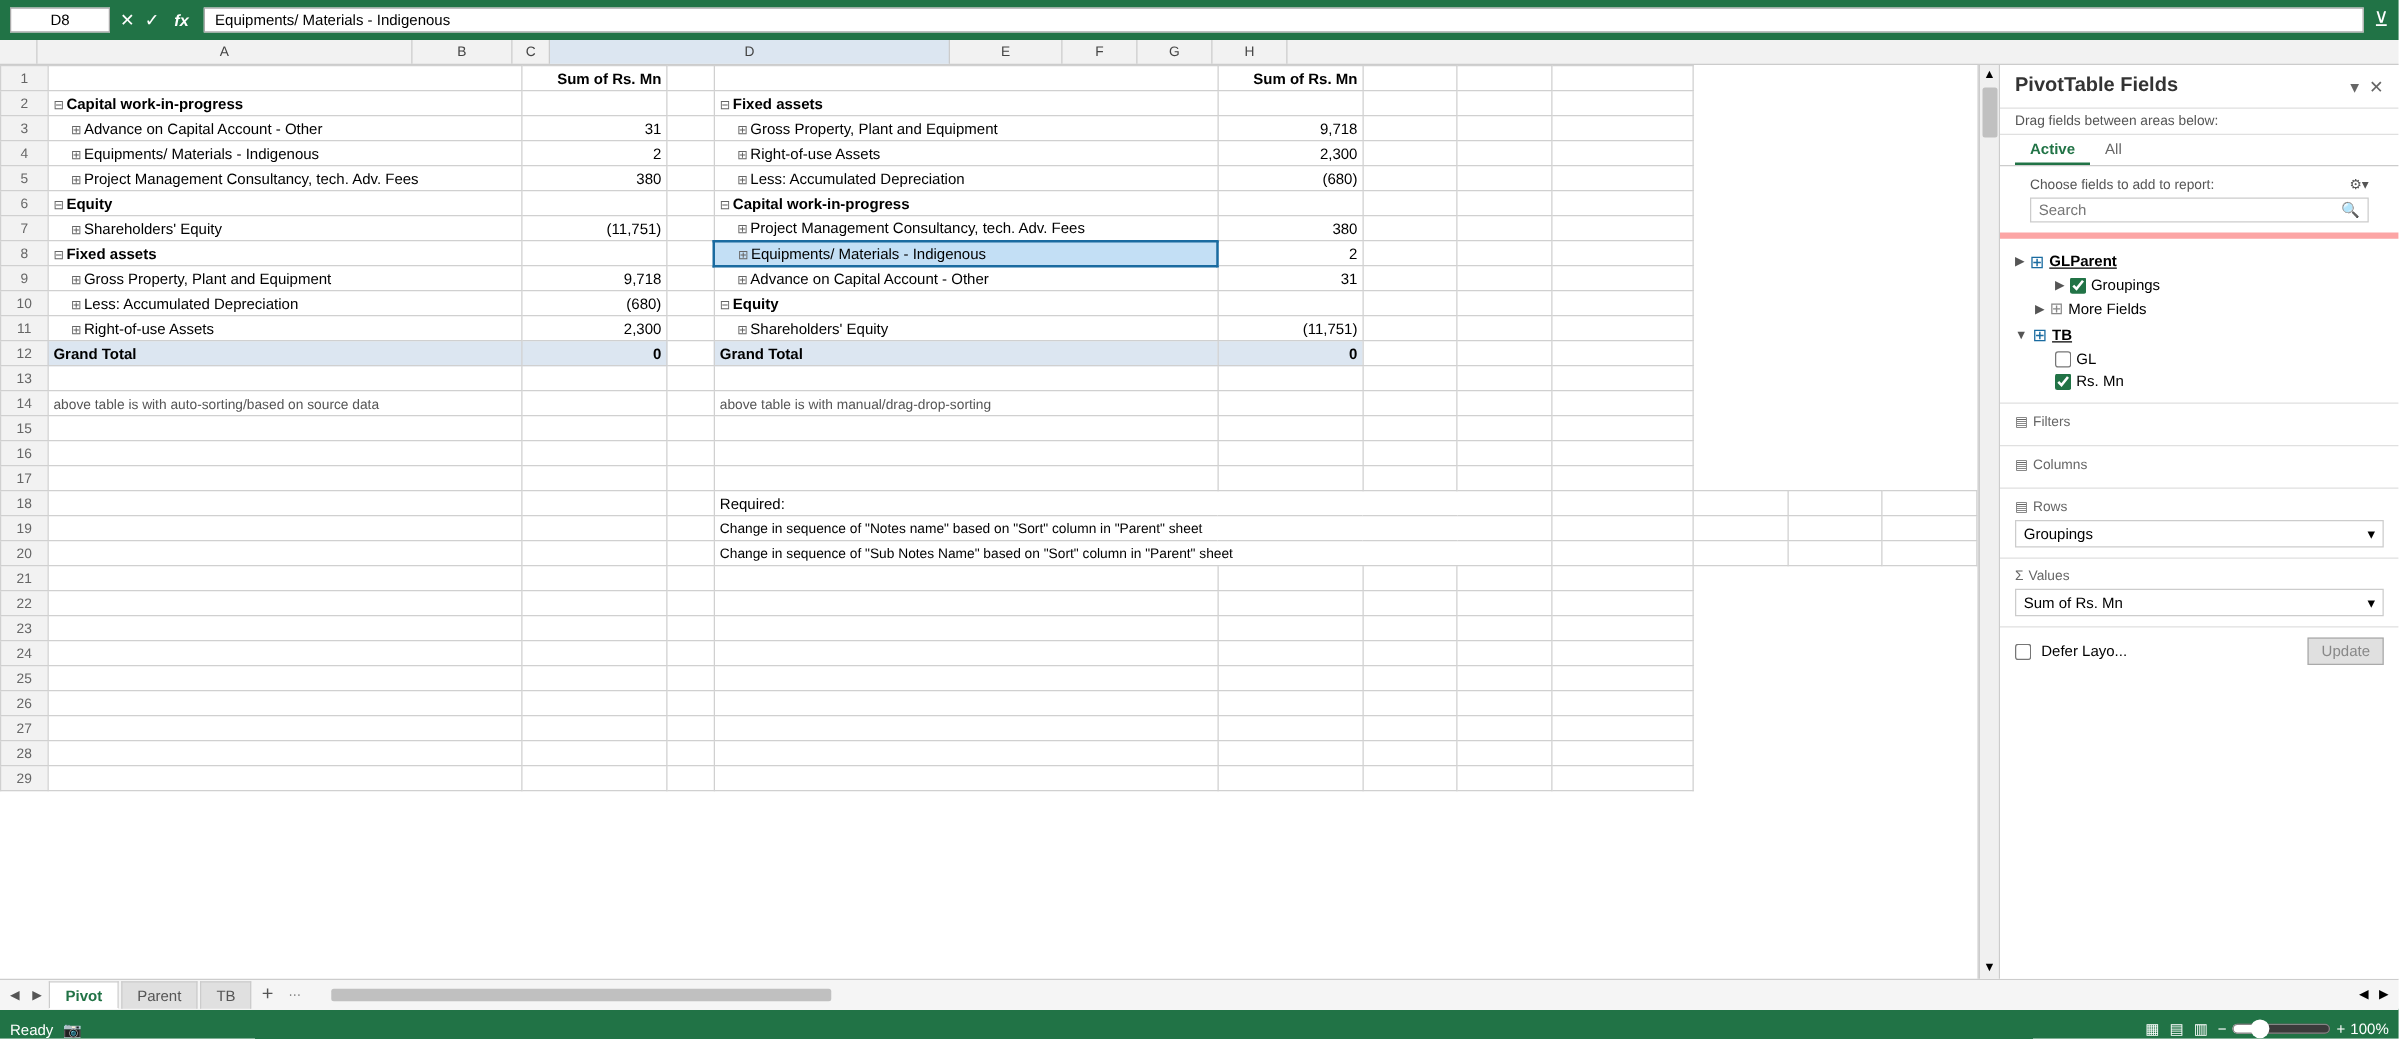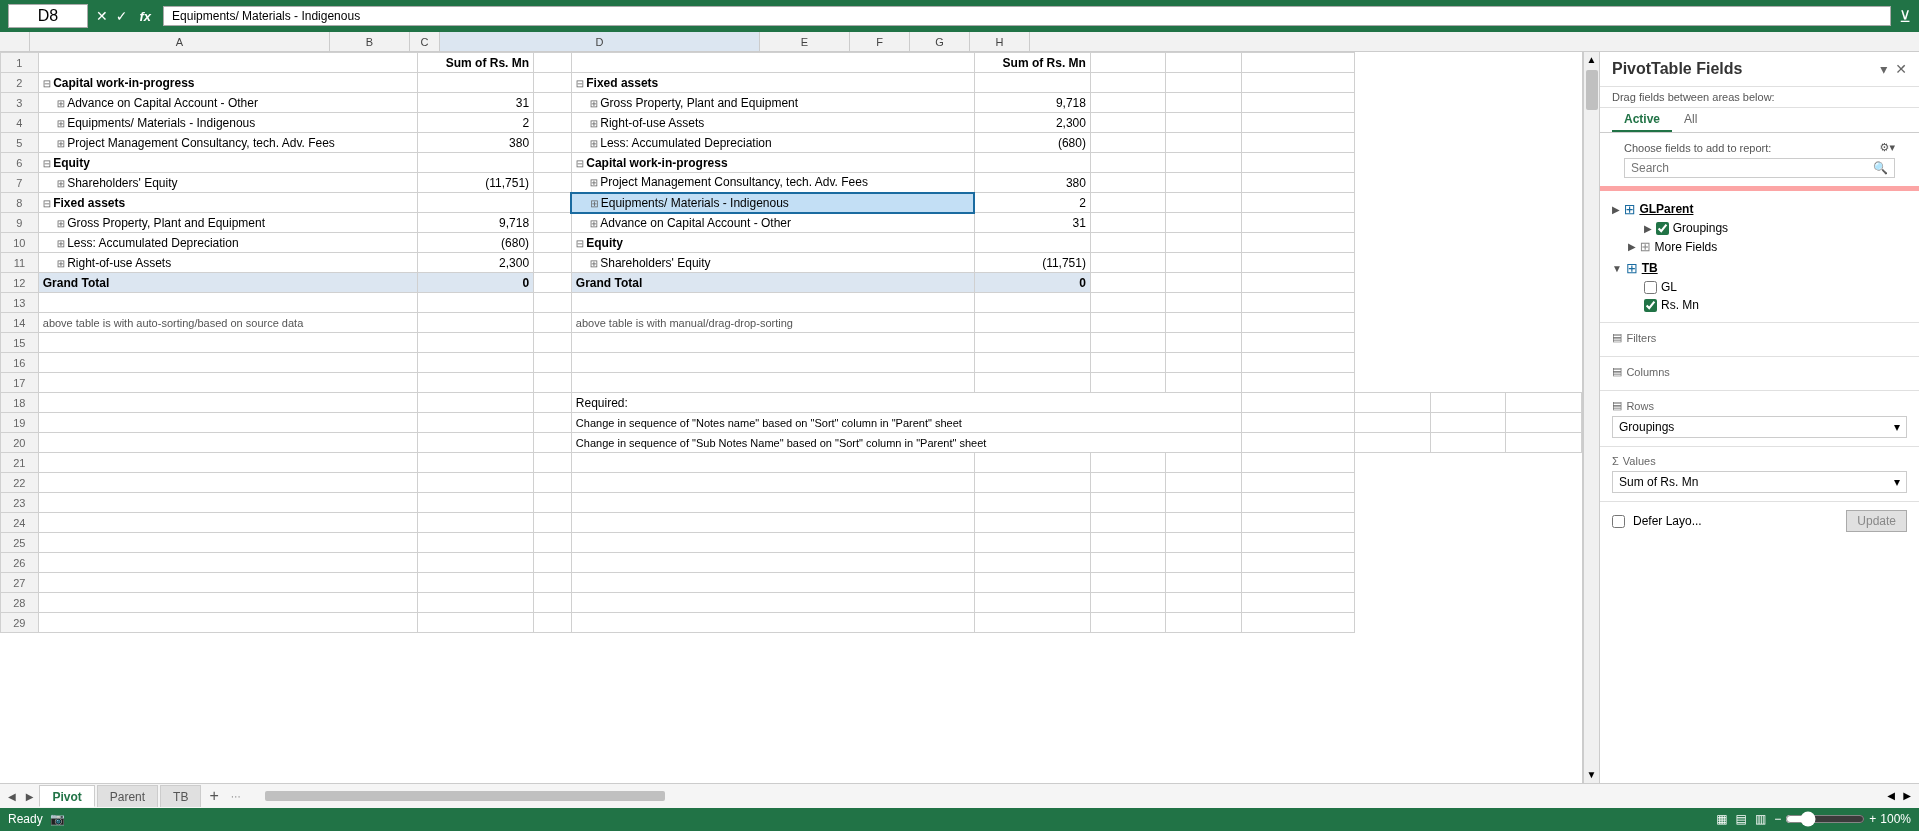--- a/index.html
+++ b/index.html
@@ -5,21 +5,21 @@
     * { box-sizing: border-box; margin: 0; padding: 0; }
     body { font-family: 'Segoe UI', Arial, sans-serif; font-size: 12px; background: #fff; overflow: hidden; }
 
     
     .top-bar {
       display: flex; align-items: center; background: #217346; color: #fff;
       height: 32px; padding: 0 8px; gap: 8px;
     }
     .top-bar .cell-ref {
       background: #fff; color: #000; border: 1px solid #aaa;
-      padding: 2px 6px; font-size: 16px; width: 80px; text-align: center;
+      padding: 2px 6px; font-size: 12px; width: 80px; text-align: center;
     }
     .top-bar .fx-icon { color: #fff; font-style: italic; font-weight: bold; font-size: 13px; margin: 0 4px; }
     .top-bar .formula-bar {
       flex: 1; background: #fff; color: #000; border: 1px solid #aaa;
       padding: 2px 8px; font-size: 12px;
     }
     .top-bar .top-icons { display: flex; gap: 12px; color: #fff; font-size: 14px; }
 
     
     .col-headers {
@@ -135,21 +135,21 @@
     .sheet-tab {
       padding: 2px 12px; font-size: 12px; cursor: pointer;
       border: 1px solid #ccc; border-bottom: none; background: #e0e0e0; color: #555;
       height: 22px; line-height: 18px;
     }
     .sheet-tab.active { background: #fff; color: #217346; font-weight: bold; border-bottom: 1px solid #fff; }
     .sheet-add { padding: 2px 6px; font-size: 16px; cursor: pointer; color: #555; line-height: 20px; }
 
     
     .status-bar {
-      display: flex; align-items: center; justify-content: space-between;
+      display: flex; align-items: flex-end; justify-content: space-between;
       background: #217346; color: #fff; height: 24px; padding: 0 8px;
       font-size: 12px;
     }
     .status-left { display: flex; align-items: center; gap: 8px; }
     .status-right { display: flex; align-items: center; gap: 8px; }
     .zoom-bar { display: flex; align-items: center; gap: 4px; }
     .zoom-slider { width: 80px; accent-color: #fff; }
     .h-scroll-btn { width: 16px; height: 16px; text-align: center; font-size: 10px; cursor: pointer; line-height: 16px; }
     .h-scroll-track { flex: 1; height: 16px; position: relative; }
     .h-scroll-thumb { background: #c0c0c0; height: 10px; width: 400px; margin: 3px 0; border-radius: 2px; position: absolute; left: 20px; }

